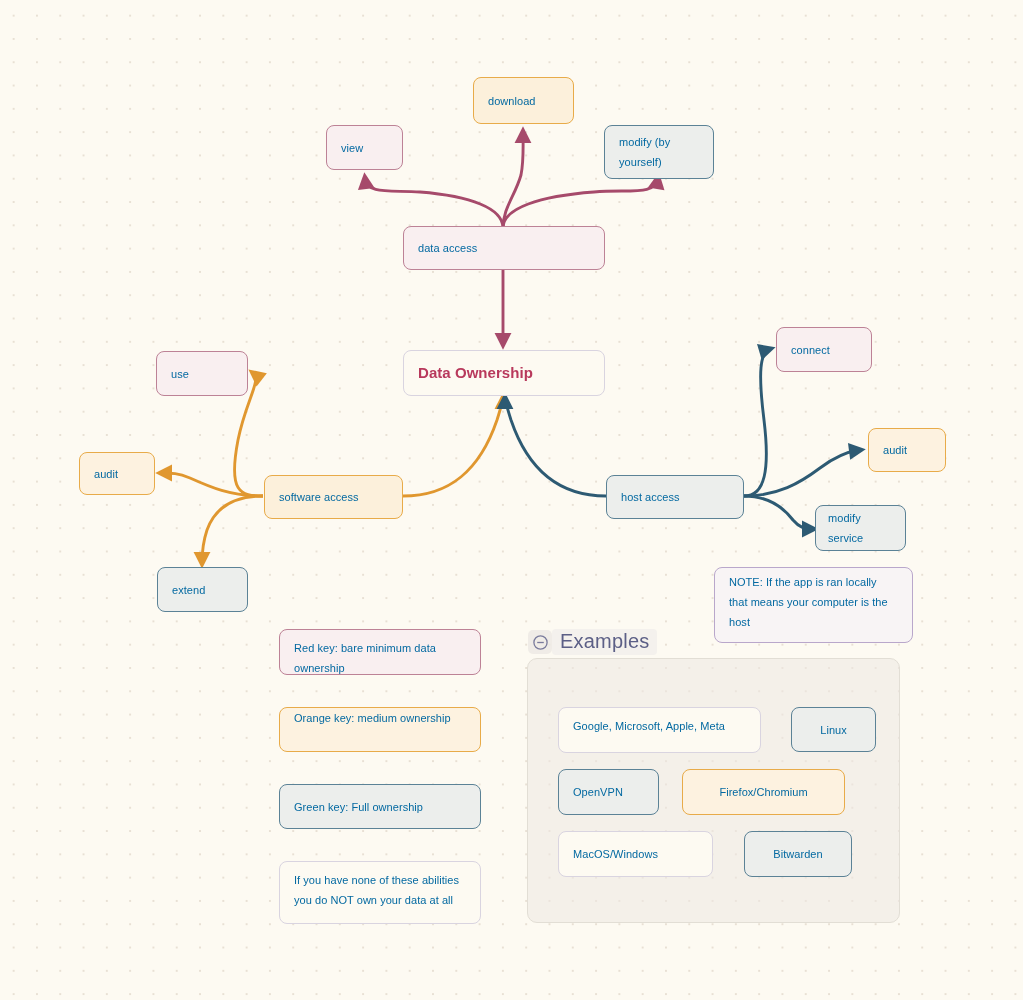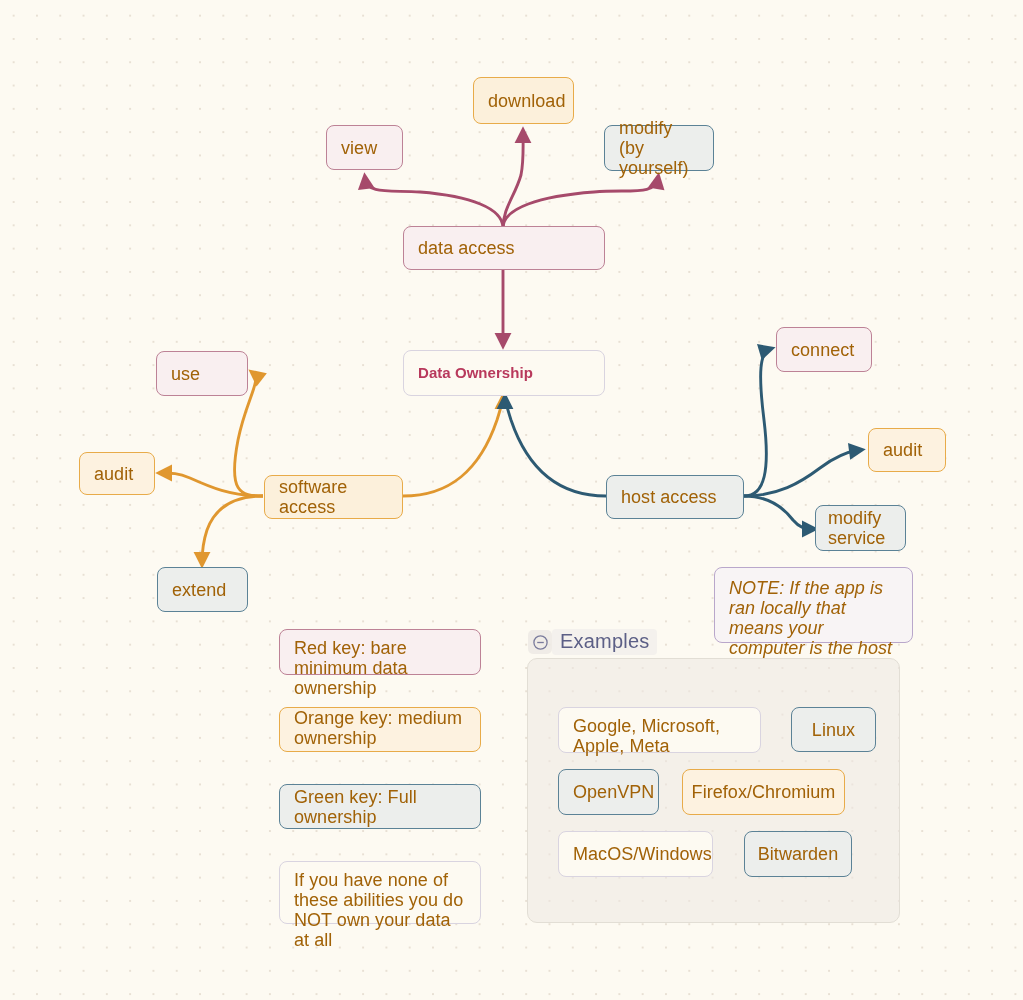--- a/index.html
+++ b/index.html
@@ -29,23 +29,23 @@
     width: 1023px;
     height: 1000px;
     pointer-events: none;
   }
   .node {
     position: absolute;
     box-sizing: border-box;
     display: flex;
     align-items: center;
     border-radius: 8px;
-    font-size: 18px;
+    font-size: 11px;
     line-height: 20px;
-    color: #a16207;
+    color: #0369a1;
     padding: 0 14px;
     border-width: 1.6px;
     border-style: solid;
     letter-spacing: 0.05px;
   }
 
   
   .k-red    { background: #f9eff0; border-color: #bd8296; }
   .k-orange { background: #fcf0db; border-color: #e8ab49; }
   .k-orange-l { background: #fdf2e0; border-color: #e8ab49; }
@@ -141,21 +141,21 @@
   </svg>
 
   <div class="node k-orange" style="left:473px; top:77px; width:101px; height:47px;">
     <span>download</span>
   </div>
 
   <div class="node k-red" style="left:326px; top:125px; width:77px; height:45px;">
     <span>view</span>
   </div>
 
-  <div class="node k-green" style="left:604px; top:125px; width:110px; height:46px;">
+  <div class="node k-green" style="left:604px; top:125px; width:110px; height:54px;">
     <span>modify (by yourself)</span>
   </div>
 
   <div class="node k-red" style="left:403px; top:226px; width:202px; height:44px;">
     <span>data access</span>
   </div>
 
   <div class="node k-plain title-node" style="left:403px; top:350px; width:202px; height:46px;">
     <span>Data Ownership</span>
   </div>
@@ -185,21 +185,21 @@
   </div>
 
   <div class="node k-green" style="left:606px; top:475px; width:138px; height:44px;">
     <span>host access</span>
   </div>
 
   <div class="node k-green" style="left:815px; top:505px; width:91px; height:46px;padding-left:12px;">
     <span>modify service</span>
   </div>
 
-  <div class="node k-purple" style="left:714px; top:567px; width:199px; height:76px; align-items:flex-start; padding-top:10px;font-style:italic;">
+  <div class="node k-purple" style="left:714px; top:567px; width:199px; height:76px; align-items:flex-start; padding-top:4px;">
     <span>NOTE: If the app is ran locally that means your computer is the host</span>
   </div>
 
   <div class="node k-red" style="left:279px; top:629px; width:202px; height:46px; align-items:flex-start; padding-top:8px;">
     <span>Red key: bare minimum data ownership</span>
   </div>
 
   <div class="node k-orange-l" style="left:279px; top:707px; width:202px; height:45px; align-items:flex-start; ">
     <span>Orange key: medium ownership</span>
   </div>

